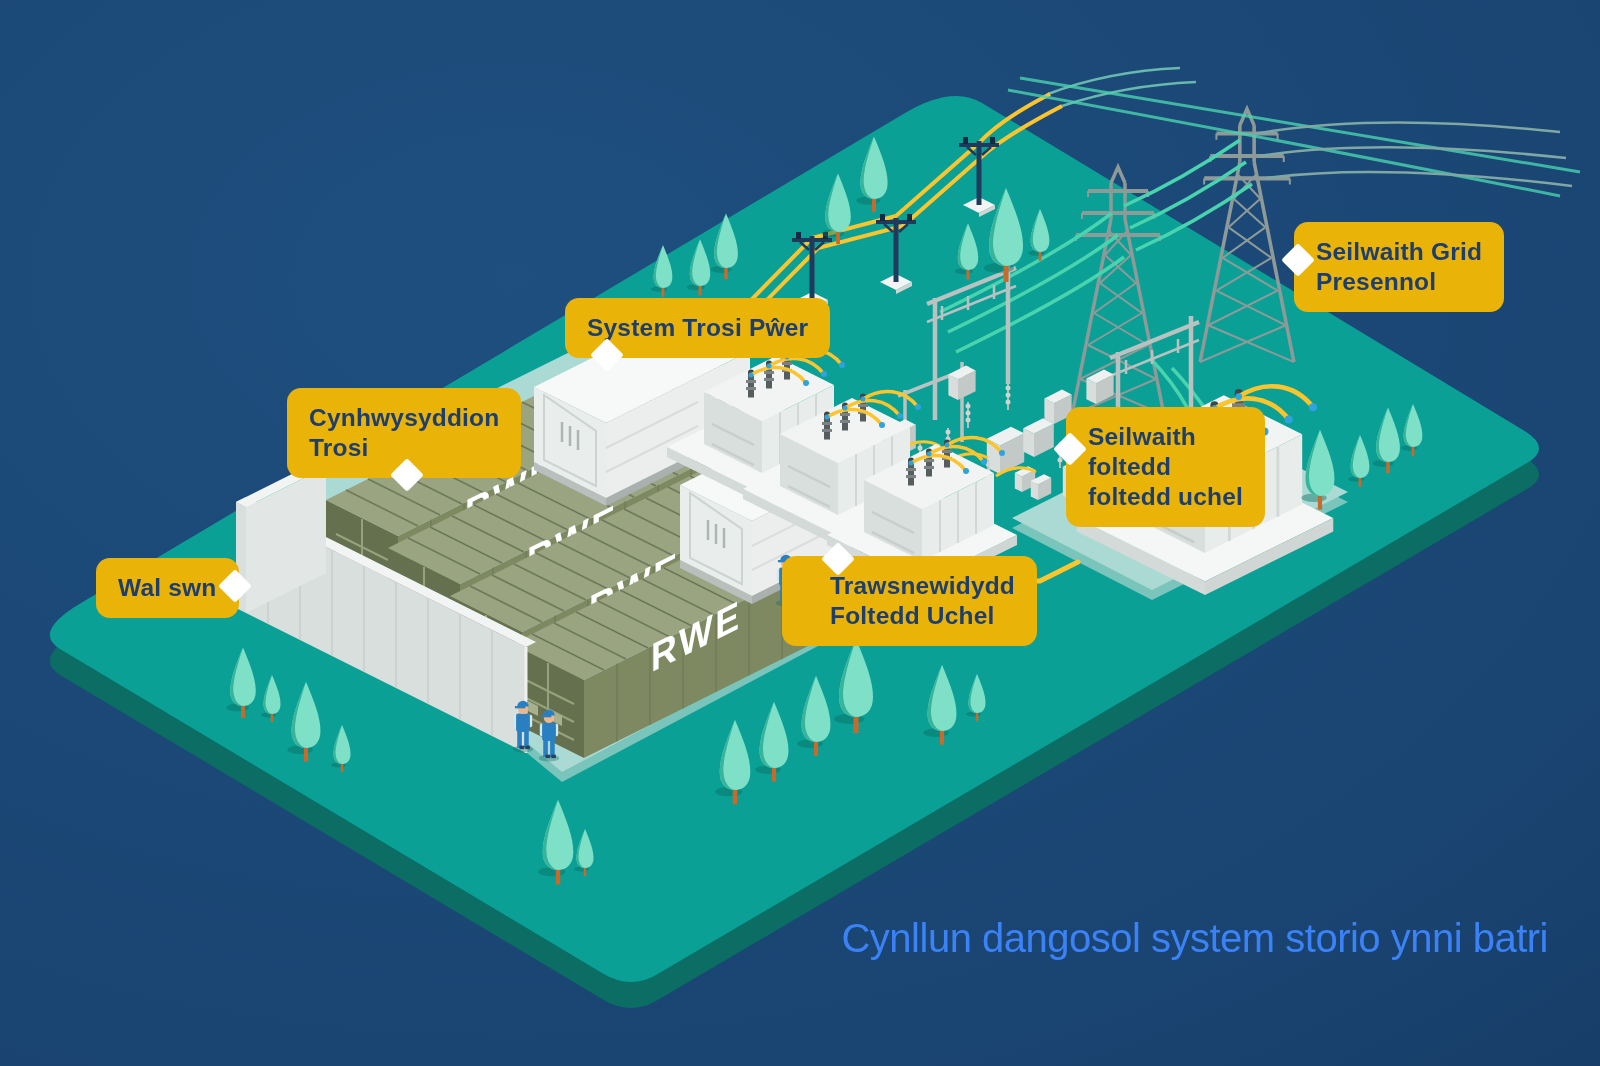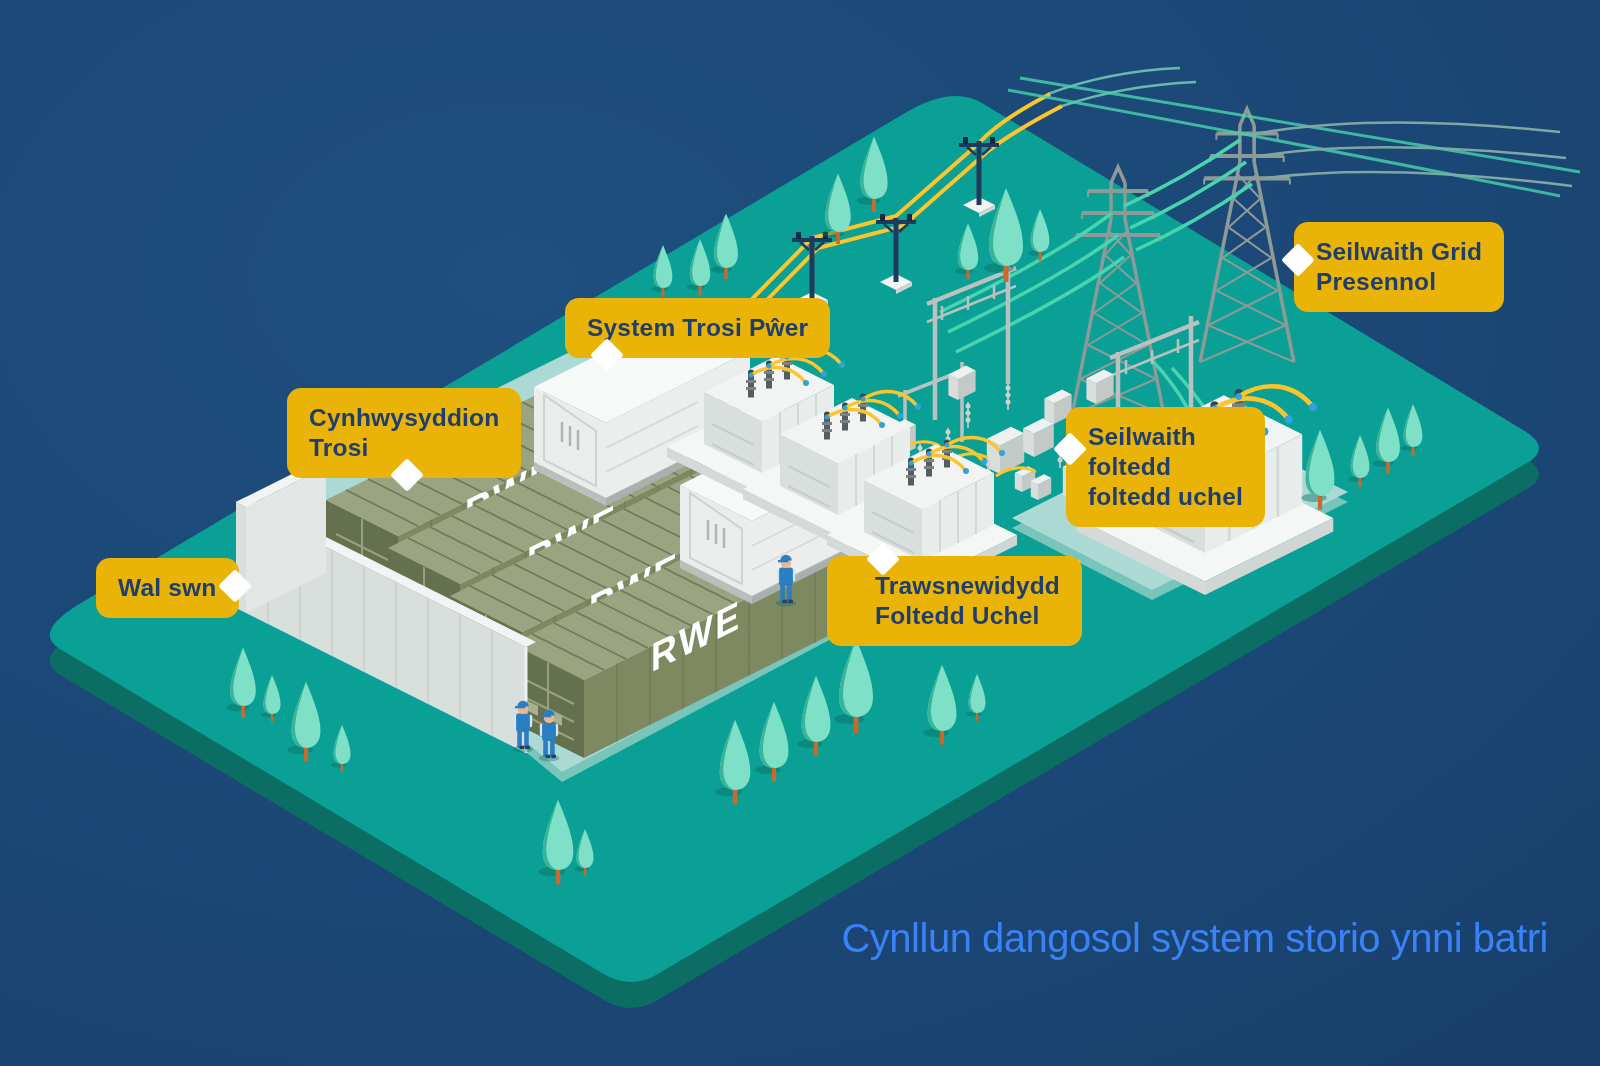--- a/index.html
+++ b/index.html
@@ -22,21 +22,21 @@
   #callout-system-trosi{left:565px;top:280px;margin-top:18px;}
   #callout-system-trosi .ptr{left:30px;bottom:-9px;}
   #callout-cynhwysyddion{left:287px;top:388px;}
   #callout-cynhwysyddion .ptr{left:108px;bottom:-9px;}
   #callout-wal-swn{left:96px;top:538px;margin-top:20px;}
   #callout-wal-swn .ptr{right:-8px;top:16px;}
   #callout-seilwaith-grid{left:1294px;top:222px;}
   #callout-seilwaith-grid .ptr{left:-8px;top:26px;}
   #callout-seilwaith-trydanol{left:1066px;top:396px;margin-top:11px;}
   #callout-seilwaith-trydanol .ptr{left:-8px;top:30px;}
-  #callout-trawsnewidydd{left:827px;top:556px;padding-left:48px;}
+  #callout-trawsnewidydd{left:782px;top:556px;padding-left:48px;}
   #callout-trawsnewidydd .ptr{left:44px;top:-9px;}
   #caption{
     position:absolute;right:52px;top:916px;color:#3b82f6;
     font-size:40px;font-weight:400;letter-spacing:-0.5px;
   }
 </style>
 </head>
 <body>
 
 <svg id="scene" width="1600" height="1066" viewBox="0 0 1600 1066">

